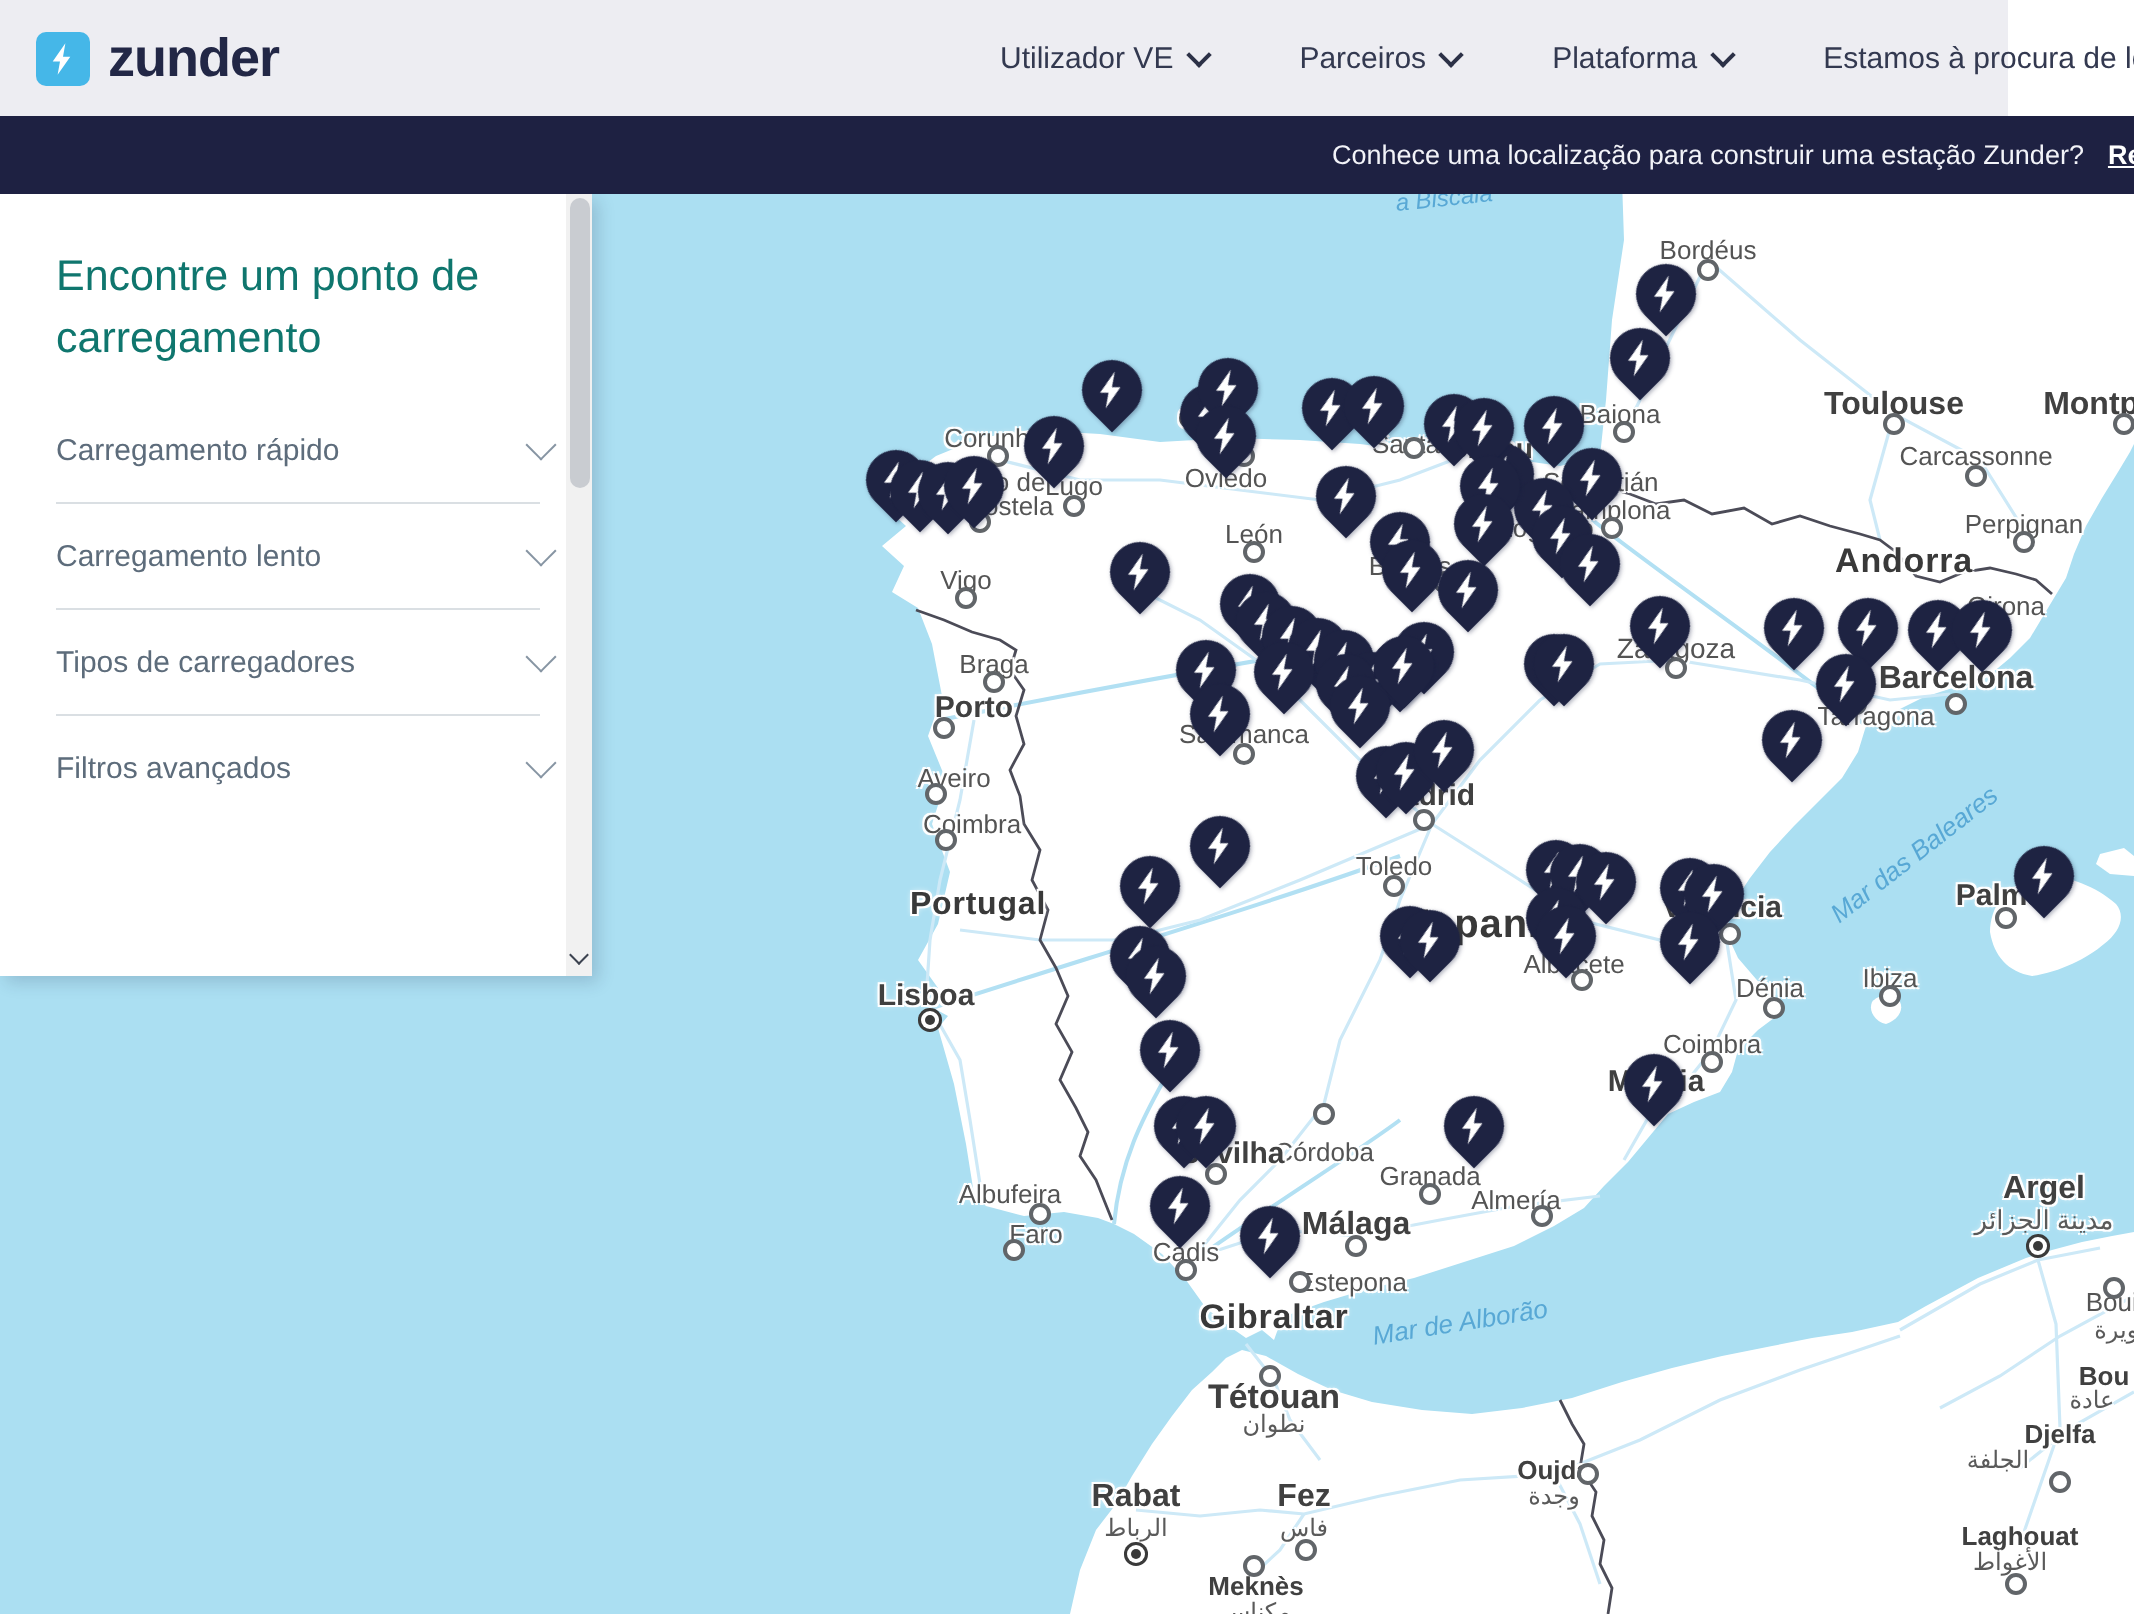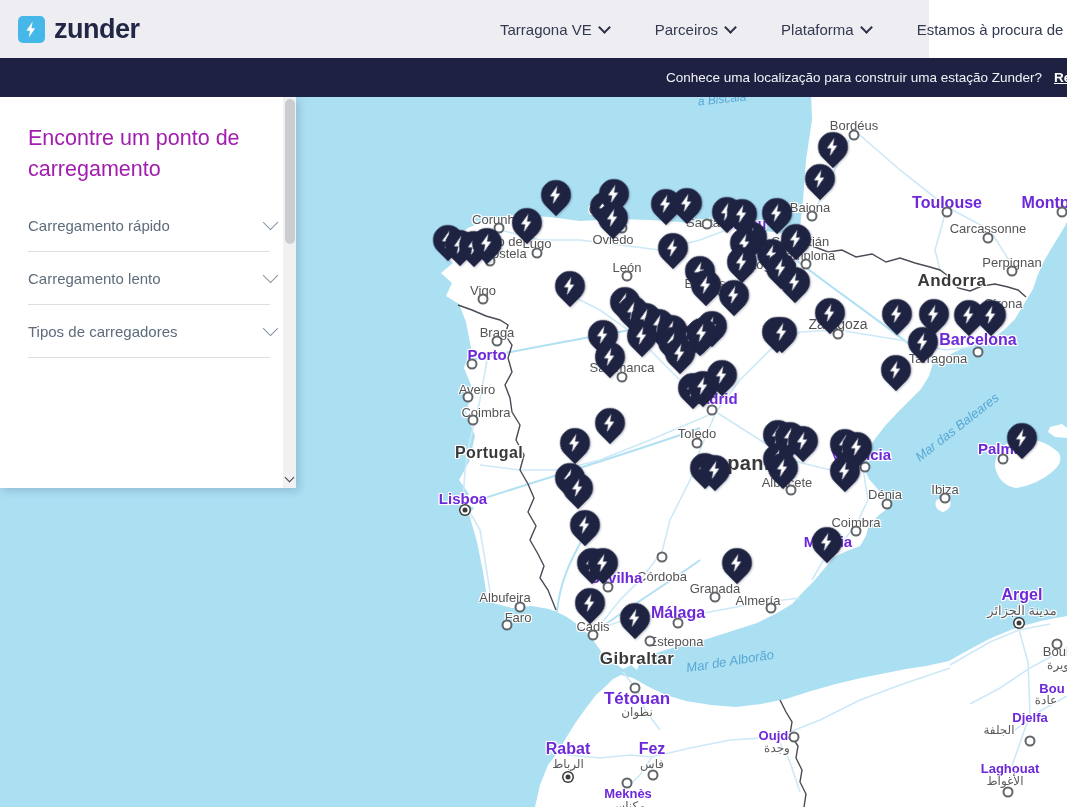--- a/index.html
+++ b/index.html
@@ -5,35 +5,35 @@
   html,body{margin:0;padding:0;}
   body{width:1067px;height:807px;overflow:hidden;position:relative;
        font-family:"Liberation Sans",sans-serif;background:#abdff2;}
 
   
   .map{position:absolute;inset:0;z-index:0;}
   .basemap{position:absolute;top:0;left:0;}
   .mlabel{position:absolute;transform:translate(-50%,-50%);white-space:pre;z-index:3;
           text-shadow:-1px -1px 0 #fff,1px -1px 0 #fff,-1px 1px 0 #fff,1px 1px 0 #fff,0 0 3px #fff;}
   .lab-city{font-size:13px;color:#545454;font-weight:500;}
-  .lab-bold{font-size:15px;color:#6d28d9;font-weight:700;}
+  .lab-bold{font-size:15px;color:#404040;font-weight:700;}
   .lab-country{color:#393939;font-weight:700;letter-spacing:.4px;}
   .lab-sea{font-style:italic;color:#58a8d5;font-weight:500;text-shadow:none;}
   .lab-ar{font-size:12px;color:#5a5a5a;}
   .mcirc{position:absolute;width:7px;height:7px;border:2px solid #616569;background:#fff;
          border-radius:50%;transform:translate(-50%,-50%);z-index:3;}
   .mtarget{position:absolute;width:5px;height:5px;background:#3a3a3a;border-radius:50%;
            transform:translate(-50%,-50%);box-shadow:0 0 0 2px #fff,0 0 0 3.5px #3a3a3a;z-index:3;}
   .pin{position:absolute;width:30px;height:30px;background:#1e2342;z-index:5;
        border-radius:50% 50% 50% 0;transform:rotate(-45deg);
        filter:drop-shadow(0 1px 1px rgba(20,25,60,.35));}
   .pin svg{position:absolute;inset:4px;transform:rotate(45deg);}
 
   
-  .header{position:absolute;top:0;left:0;width:929px;height:58px;background:#ededf2;
+  .header{position:absolute;top:0;left:0;width:1004px;height:58px;background:#ededf2;
           z-index:30;display:flex;align-items:center;}
   .brand{display:flex;align-items:center;gap:9px;margin-left:18px;}
   .brand-icon{width:27px;height:27px;border-radius:5px;background:#45b7e8;display:flex;
               align-items:center;justify-content:center;}
   .brand-icon svg{width:19px;height:19px;}
   .brand-text{font-size:27px;font-weight:700;color:#222746;letter-spacing:-.5px;line-height:1;}
   .nav{position:absolute;left:500px;top:0;height:58px;display:flex;align-items:center;gap:46px;
        white-space:nowrap;}
   .nav-item{display:flex;align-items:center;gap:8px;font-size:15px;color:#333950;cursor:pointer;}
   .chev{display:inline-block;border-right:2px solid currentColor;border-bottom:2px solid currentColor;
@@ -43,21 +43,21 @@
   
   .banner{position:absolute;top:58px;left:0;width:1067px;height:39px;background:#1e2142;z-index:30;}
   .banner-inner{position:absolute;left:666px;top:0;height:39px;display:flex;align-items:center;
                 gap:12px;white-space:nowrap;}
   .banner-text{font-size:13.5px;color:#f2f3f8;}
   .banner-link{font-size:13.5px;color:#ffffff;font-weight:700;text-decoration:underline;cursor:pointer;}
 
   
   .panel{position:absolute;top:97px;left:0;width:296px;height:391px;background:#fff;z-index:20;
          box-shadow:3px 3px 8px rgba(30,40,70,.18);}
-  .panel-title{margin:26px 26px 0 28px;font-size:21.5px;line-height:1.45;color:#a21caf;font-weight:400;}
+  .panel-title{margin:26px 26px 0 28px;font-size:21.5px;line-height:1.45;color:#0f766e;font-weight:400;}
   .filters{margin-top:14px;}
   .filter-row{display:flex;align-items:center;justify-content:space-between;
               padding:0 20px 0 28px;height:52px;cursor:pointer;}
   .filter-label{font-size:15px;color:#5d6c7b;}
   .filter-chev{width:10px;height:10px;border-width:1.5px;color:#8795a3;margin-top:-5px;}
   .filter-div{height:1px;background:#dadfe3;margin:0 26px 0 28px;}
   .sb-track{position:absolute;top:0;right:0;width:13px;height:391px;background:#f1f1f1;}
   .sb-thumb{position:absolute;top:2px;right:1.5px;width:10px;height:145px;background:#c9ccd1;
             border-radius:5px;}
   .sb-btn{position:absolute;bottom:1px;right:0;width:13px;height:16px;display:flex;
@@ -644,21 +644,21 @@
   <div class="brand">
     <span class="brand-icon">
       <svg viewBox="0 0 24 24">
           <path fill="#ffffff" d="M13.5 2 L5.5 13.5 h4.6 L8.6 22 l8-11.5 h-4.6 z"></path>
         </svg>
     </span>
     <span class="brand-text">zunder</span>
   </div>
   <div class="nav" id="main-nav">
       <div class="nav-item">
-        <span>Tarragona VE</span>
+        <span>Utilizador VE</span>
         <i class="chev nav-chev"></i>
       </div>
       <div class="nav-item">
         <span>Parceiros</span>
         <i class="chev nav-chev"></i>
       </div>
       <div class="nav-item">
         <span>Plataforma</span>
         <i class="chev nav-chev"></i>
       </div>
@@ -686,20 +686,24 @@
       <div class="filter-row">
         <span class="filter-label">Carregamento lento</span>
         <i class="chev filter-chev"></i>
       </div>
       <div class="filter-div"></div>
       <div class="filter-row">
         <span class="filter-label">Tipos de carregadores</span>
         <i class="chev filter-chev"></i>
       </div>
       <div class="filter-div"></div>
+      <div class="filter-row">
+        <span class="filter-label">Filtros avançados</span>
+        <i class="chev filter-chev"></i>
+      </div>
     </div>
   <div class="sb-track">
     <div class="sb-thumb"></div>
     <div class="sb-btn">
       <i class="chev sb-chev"></i>
     </div>
   </div>
 </div>
 
 </body></html>

